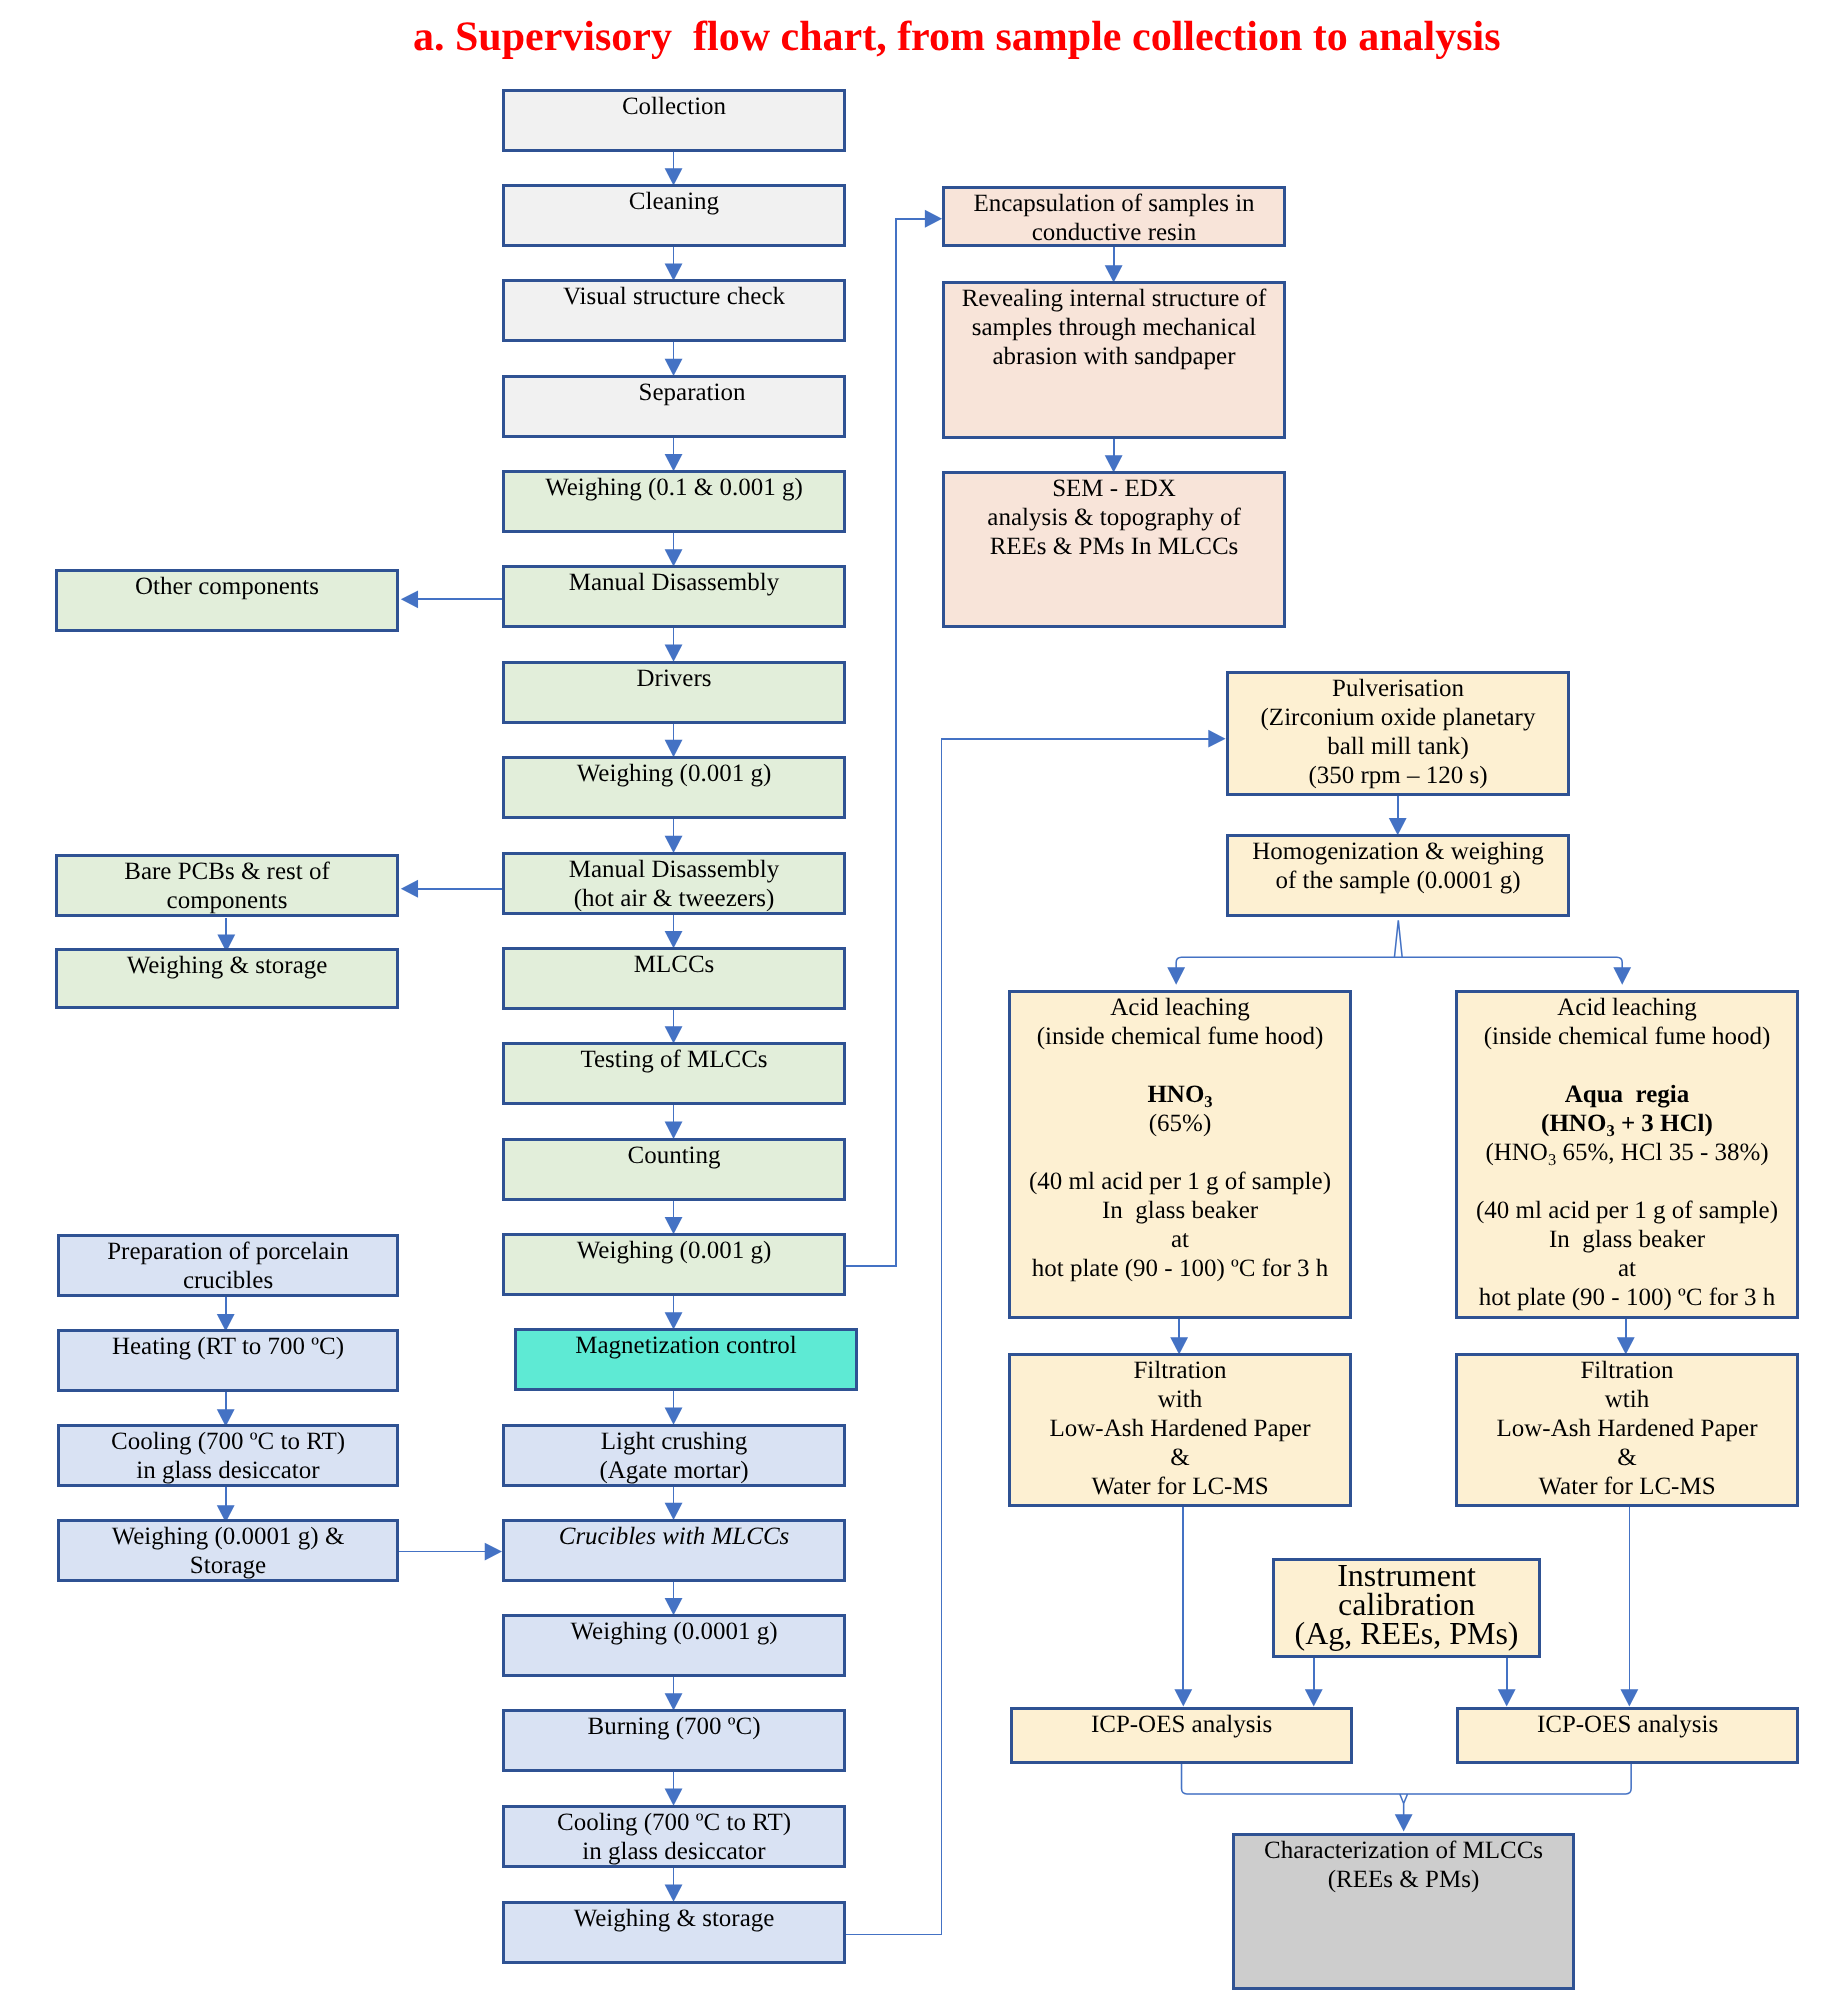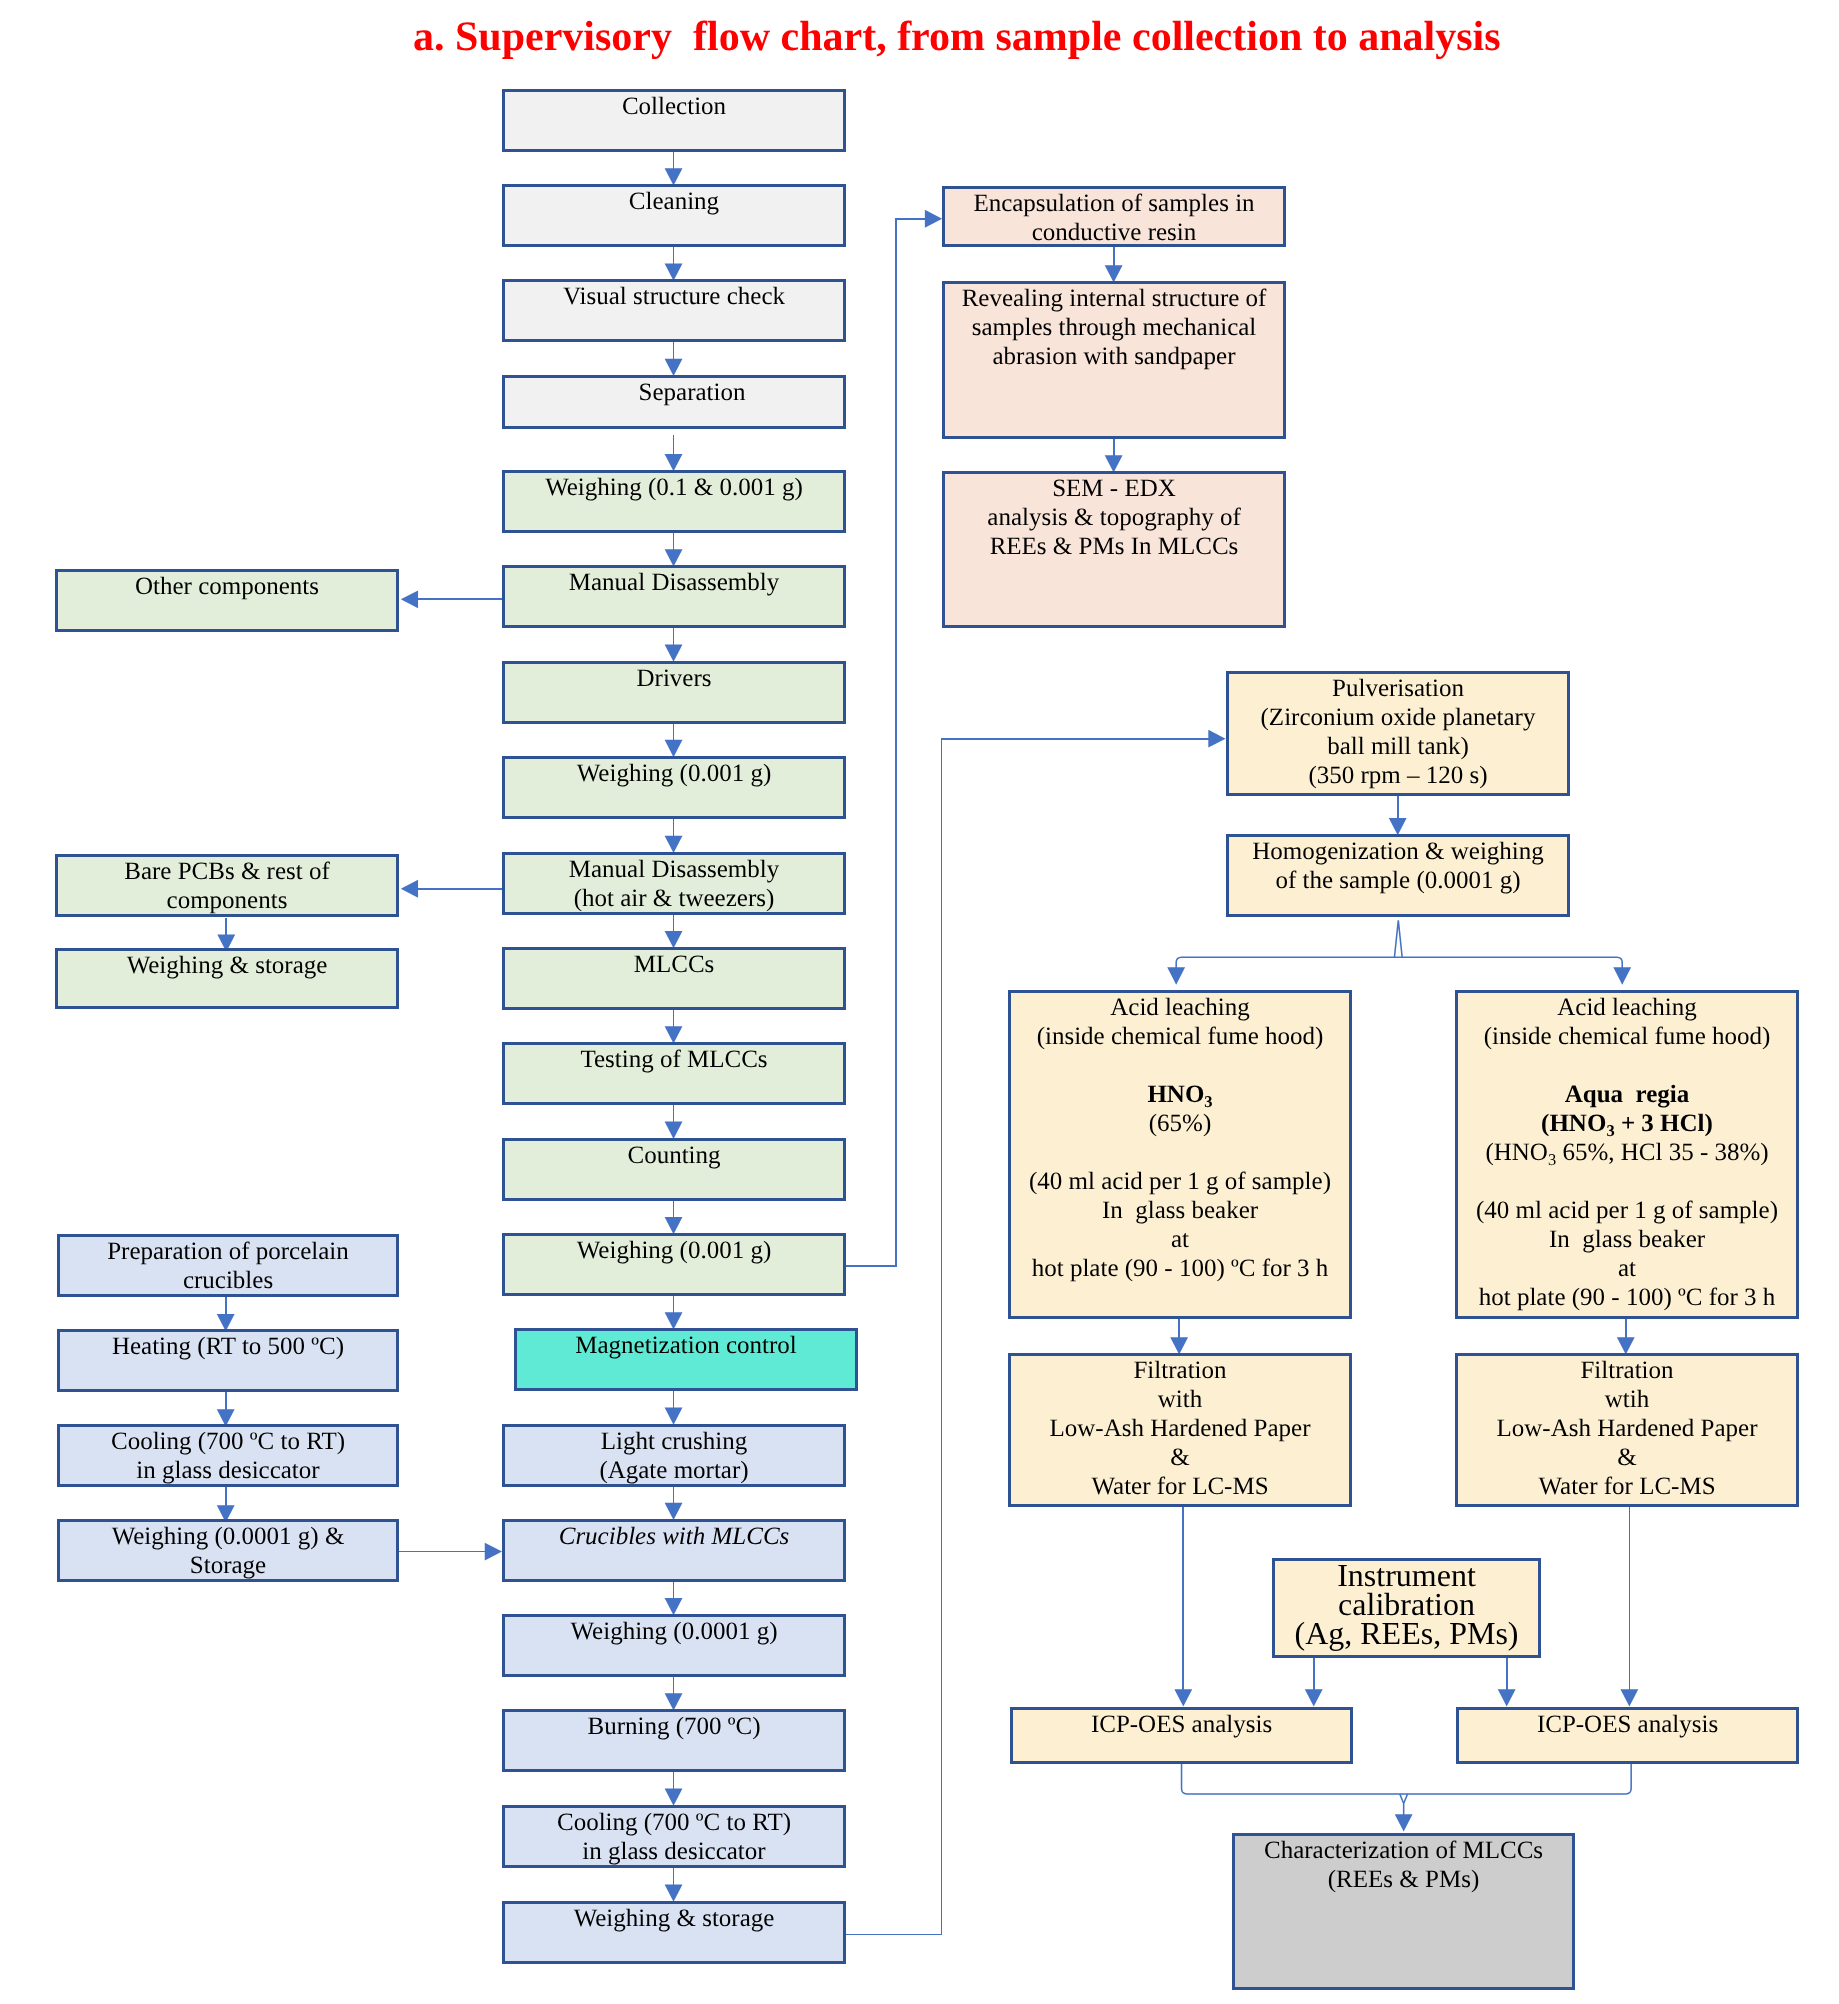--- a/index.html
+++ b/index.html
@@ -107,21 +107,21 @@
   <div id="nodes">
       <div class="node" style="left: 502px; top: 89px; width: 344px; height: 63px; background: rgb(241, 241, 241); border-color: rgb(47, 82, 147);">
         <span class="node-text" style="font-size: 25px; line-height: 29px;">Collection</span>
       </div>
       <div class="node" style="left: 502px; top: 184px; width: 344px; height: 63px; background: rgb(241, 241, 241); border-color: rgb(47, 82, 147);">
         <span class="node-text" style="font-size: 25px; line-height: 29px;">Cleaning</span>
       </div>
       <div class="node" style="left: 502px; top: 279px; width: 344px; height: 63px; background: rgb(241, 241, 241); border-color: rgb(47, 82, 147);">
         <span class="node-text" style="font-size: 25px; line-height: 29px;">Visual structure check</span>
       </div>
-      <div class="node" style="left: 502px; top: 375px; width: 344px; height: 54px; background: rgb(241, 241, 241); border-color: rgb(47, 82, 147); padding-left: 36px;">
+      <div class="node" style="left: 502px; top: 375px; width: 344px; height: 63px; background: rgb(241, 241, 241); border-color: rgb(47, 82, 147); padding-left: 36px;">
         <span class="node-text" style="font-size: 25px; line-height: 29px;">Separation</span>
       </div>
       <div class="node" style="left: 502px; top: 470px; width: 344px; height: 63px; background: rgb(226, 238, 218); border-color: rgb(47, 82, 147);">
         <span class="node-text" style="font-size: 25px; line-height: 29px;">Weighing (0.1 &amp; 0.001 g)</span>
       </div>
       <div class="node" style="left: 502px; top: 565px; width: 344px; height: 63px; background: rgb(226, 238, 218); border-color: rgb(47, 82, 147);">
         <span class="node-text" style="font-size: 25px; line-height: 29px;">Manual Disassembly</span>
       </div>
       <div class="node" style="left: 502px; top: 661px; width: 344px; height: 63px; background: rgb(226, 238, 218); border-color: rgb(47, 82, 147);">
         <span class="node-text" style="font-size: 25px; line-height: 29px;">Drivers</span>
@@ -171,21 +171,21 @@
       <div class="node" style="left: 55px; top: 854px; width: 344px; height: 63px; background: rgb(226, 238, 218); border-color: rgb(47, 82, 147);">
         <span class="node-text" style="font-size: 25px; line-height: 29px;">Bare PCBs &amp; rest of<br>components</span>
       </div>
       <div class="node" style="left: 55px; top: 948px; width: 344px; height: 61px; background: rgb(226, 238, 218); border-color: rgb(47, 82, 147);">
         <span class="node-text" style="font-size: 25px; line-height: 29px;">Weighing &amp; storage</span>
       </div>
       <div class="node" style="left: 57px; top: 1234px; width: 342px; height: 63px; background: rgb(217, 226, 243); border-color: rgb(47, 82, 147);">
         <span class="node-text" style="font-size: 25px; line-height: 29px;">Preparation of porcelain<br>crucibles</span>
       </div>
       <div class="node" style="left: 57px; top: 1329px; width: 342px; height: 63px; background: rgb(217, 226, 243); border-color: rgb(47, 82, 147);">
-        <span class="node-text" style="font-size: 25px; line-height: 29px;">Heating (RT to 500 ºC)</span>
+        <span class="node-text" style="font-size: 25px; line-height: 29px;">Heating (RT to 700 ºC)</span>
       </div>
       <div class="node" style="left: 57px; top: 1424px; width: 342px; height: 63px; background: rgb(217, 226, 243); border-color: rgb(47, 82, 147);">
         <span class="node-text" style="font-size: 25px; line-height: 29px;">Cooling (700 ºC to RT)<br>in glass desiccator</span>
       </div>
       <div class="node" style="left: 57px; top: 1519px; width: 342px; height: 63px; background: rgb(217, 226, 243); border-color: rgb(47, 82, 147);">
         <span class="node-text" style="font-size: 25px; line-height: 29px;">Weighing (0.0001 g) &amp;<br>Storage</span>
       </div>
       <div class="node" style="left: 942px; top: 186px; width: 344px; height: 61px; background: rgb(248, 228, 217); border-color: rgb(47, 82, 147);">
         <span class="node-text" style="font-size: 25px; line-height: 29px;">Encapsulation of samples in<br>conductive resin</span>
       </div>

